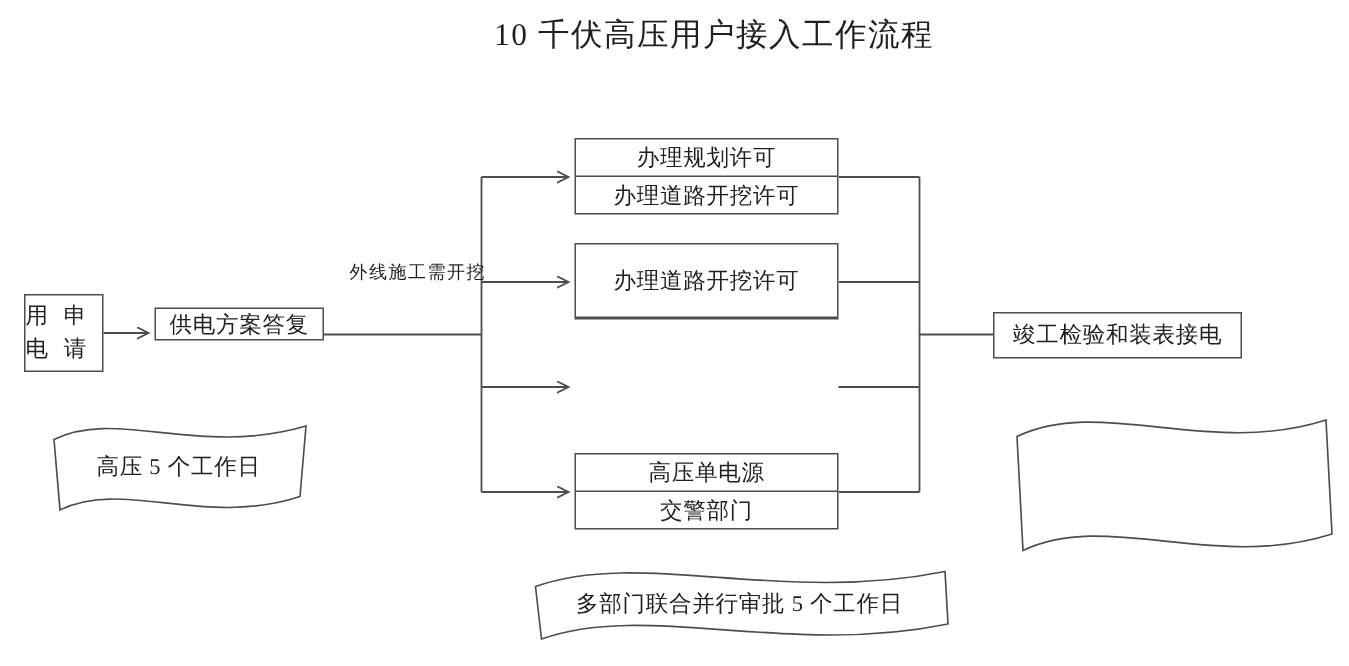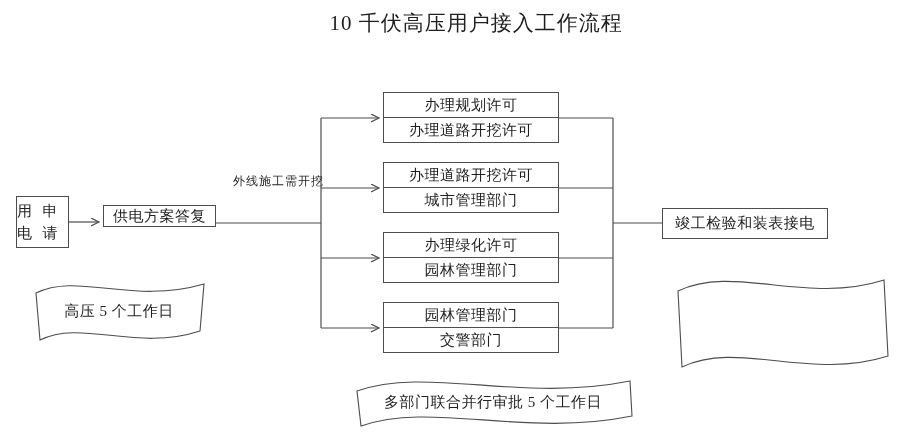--- a/index.html
+++ b/index.html
@@ -99,30 +99,25 @@
 
   <div class="flow-label">外线施工需开挖</div>
 
   <div class="permit p1">
     <div>办理规划许可</div>
     <div>办理道路开挖许可</div>
   </div>
 
   <div class="permit p2">
     <div>办理道路开挖许可</div>
-    <div>城市管理部门</div>
   </div>
 
-  <div class="permit p3">
-    <div>办理绿化许可</div>
-    <div>园林管理部门</div>
-  </div>
 
   <div class="permit p4">
-    <div>园林管理部门</div>
+    <div>高压单电源</div>
     <div>交警部门</div>
   </div>
 
   <div class="box complete">竣工检验和装表接电</div>
 
   <div class="note note-left">高压 5 个工作日</div>
 
 
   <div class="note note-bottom">多部门联合并行审批 5 个工作日</div>
 

